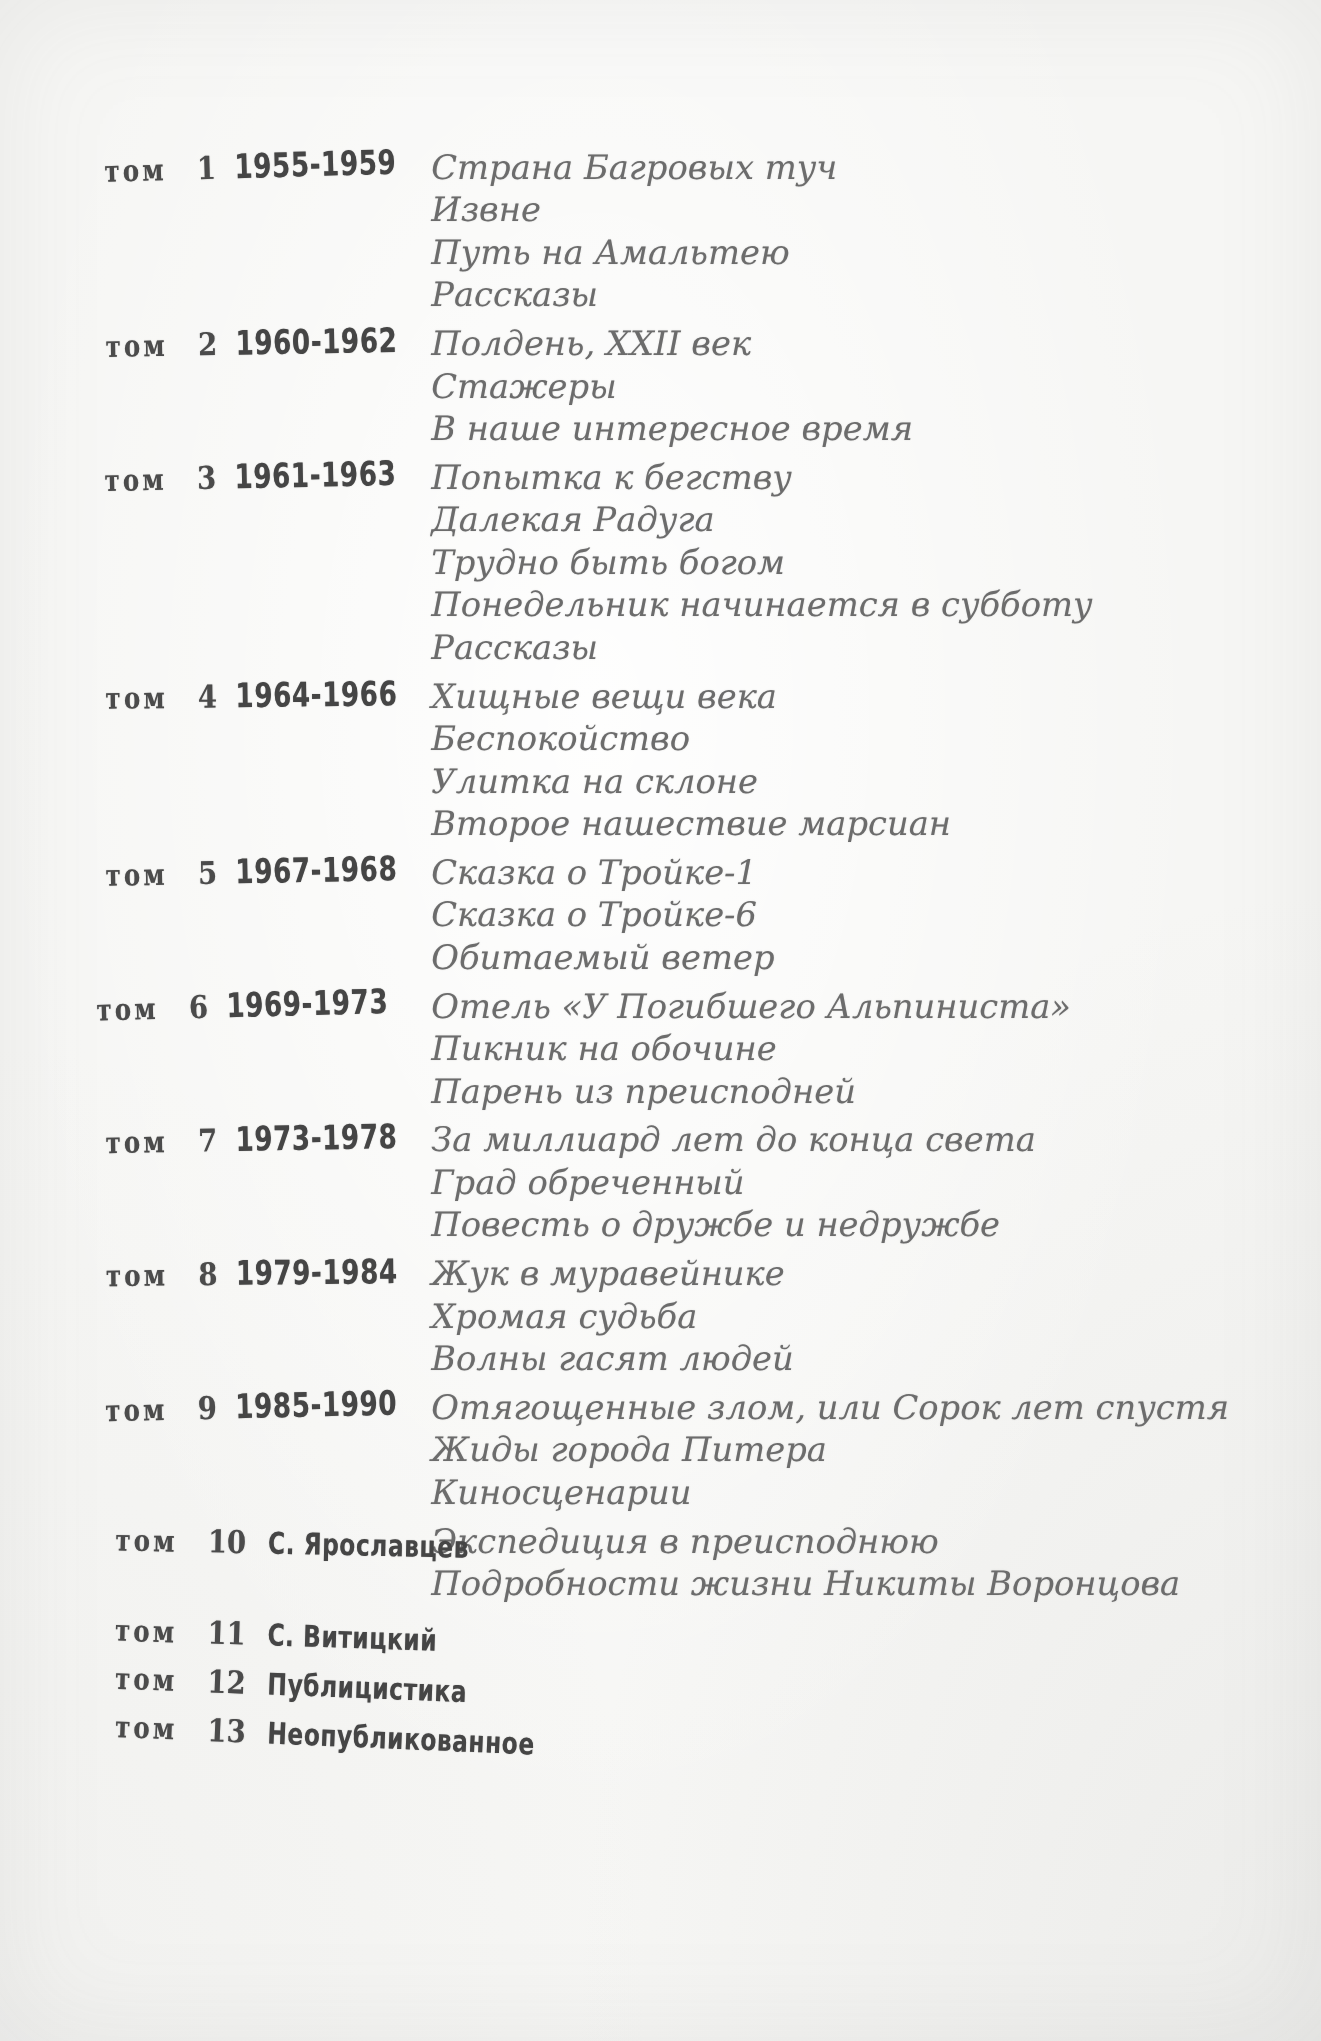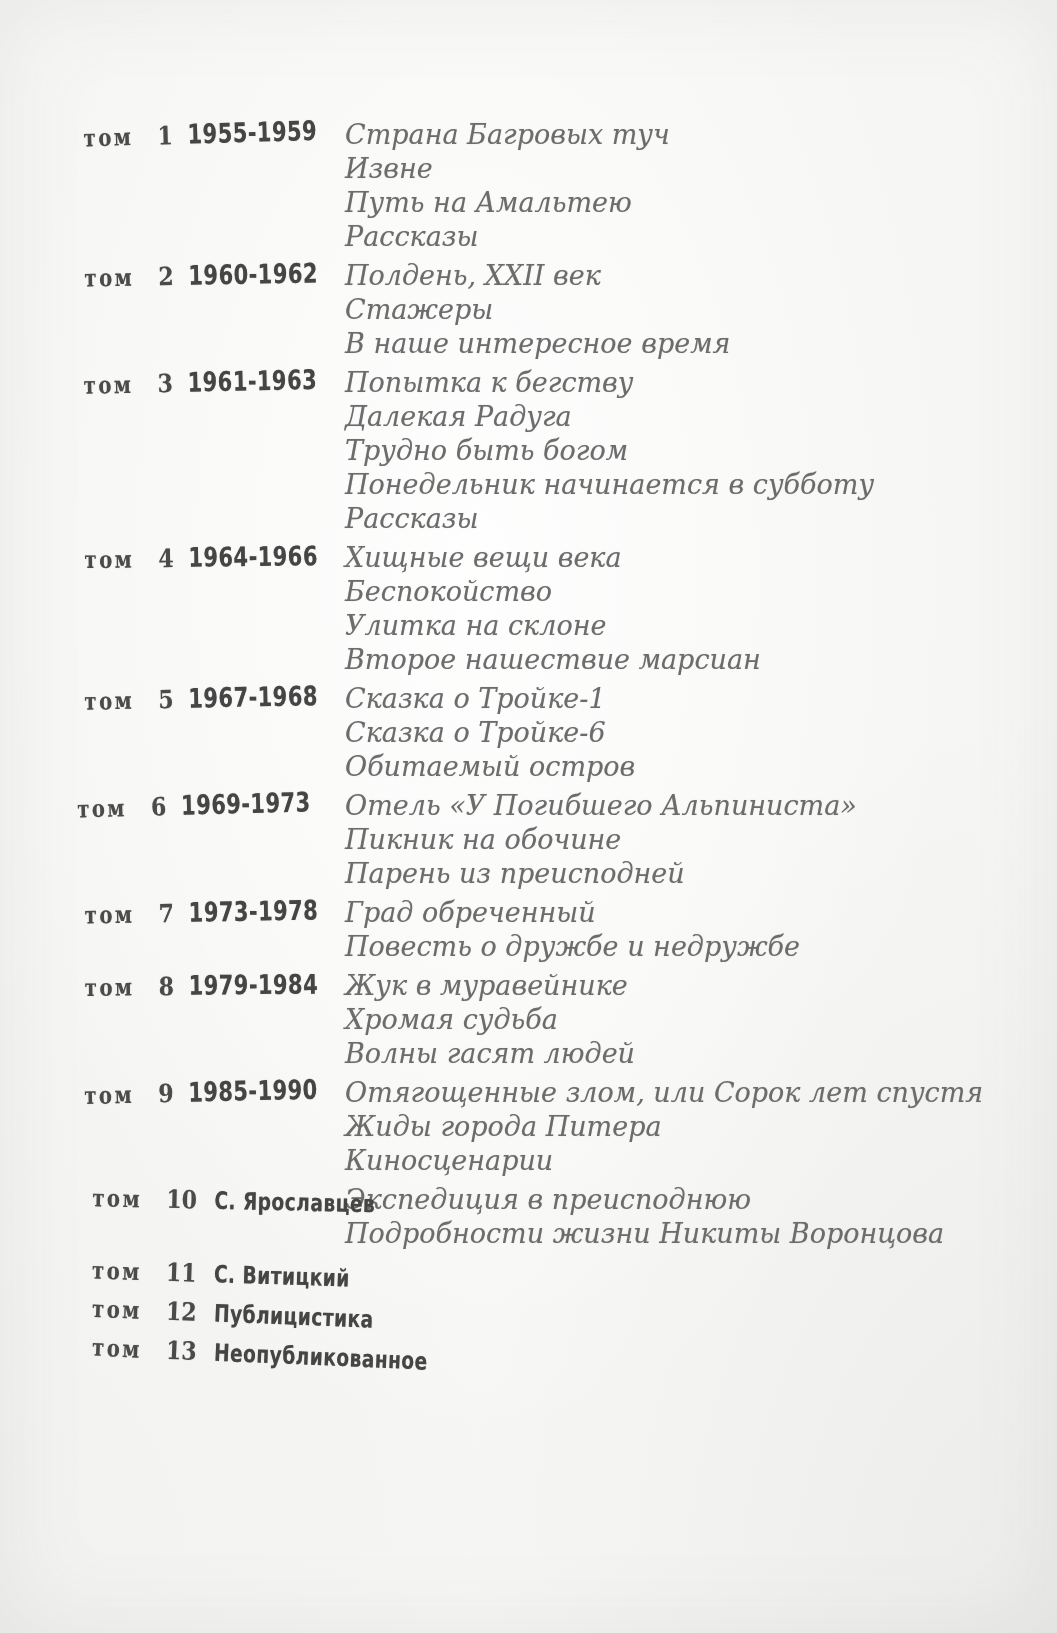--- a/index.html
+++ b/index.html
@@ -156,21 +156,21 @@
 
   <div class="volume">
     <div class="vol-label">
       <span class="vol-word">том</span>
       <span class="vol-num">5</span>
       <span class="vol-annotation">1967-1968</span>
     </div>
     <div class="vol-titles">
             <div class="title-line">Сказка о Тройке-1</div>
             <div class="title-line">Сказка о Тройке-6</div>
-            <div class="title-line">Обитаемый остров</div>
+            <div class="title-line">Обитаемый ветер</div>
           </div>
   </div>
 
   <div class="volume">
     <div class="vol-label">
       <span class="vol-word">том</span>
       <span class="vol-num">6</span>
       <span class="vol-annotation">1969-1973</span>
     </div>
     <div class="vol-titles">
@@ -180,20 +180,21 @@
           </div>
   </div>
 
   <div class="volume">
     <div class="vol-label">
       <span class="vol-word">том</span>
       <span class="vol-num">7</span>
       <span class="vol-annotation">1973-1978</span>
     </div>
     <div class="vol-titles">
+            <div class="title-line">За миллиард лет до конца света</div>
             <div class="title-line">Град обреченный</div>
             <div class="title-line">Повесть о дружбе и недружбе</div>
           </div>
   </div>
 
   <div class="volume">
     <div class="vol-label">
       <span class="vol-word">том</span>
       <span class="vol-num">8</span>
       <span class="vol-annotation">1979-1984</span>

